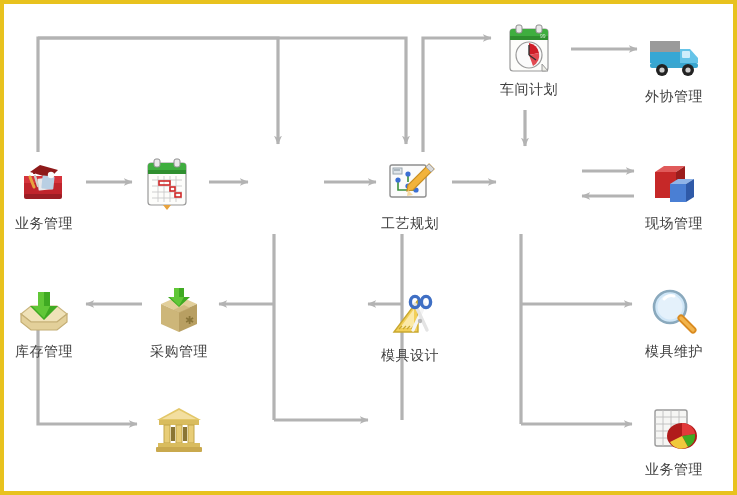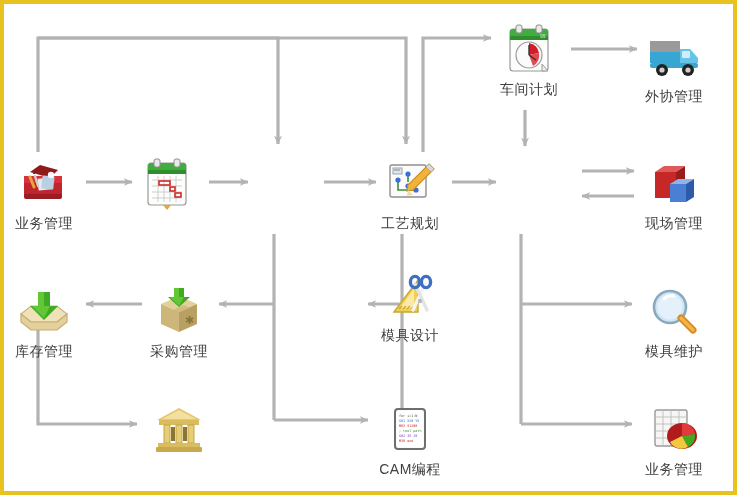--- a/index.html
+++ b/index.html
@@ -224,21 +224,21 @@
         <path d="M46 20v20l-18 8V28z" fill="#b89f62"></path>
         <path d="M33 21l6 3-11 5-6-3z" fill="#cbb276" opacity="0.7"></path>
         <text x="34" y="40" font-size="11" fill="#8a7539" font-family="sans-serif">✱</text>
         <path d="M23 4h10v9h6l-11 10L17 13h6z" fill="#3faa22"></path>
         <path d="M23 4h5v9h5l-5 9-9-9h4z" fill="#6ed03f" opacity="0.75"></path>
       </svg>
     </span>
     <div class="label">采购管理</div>
   </div>
 
-  <div class="node" style="left:406px;top:264px;">
+  <div class="node" style="left:406px;top:284px;">
     <span class="icon">
       <svg viewBox="0 0 56 56" width="56" height="56">
         <path d="M12 44L36 12v32z" fill="#f2cf58" stroke="#c9a82f" stroke-width="1.4"></path>
         <path d="M18 40L32 21v19z" fill="#fbe9a8"></path>
         <g stroke="#c9a82f" stroke-width="1.2">
           <line x1="17" y1="41" x2="20" y2="38"></line>
             <line x1="21" y1="41" x2="24" y2="38"></line>
           <line x1="25" y1="41" x2="28" y2="38"></line>
             <line x1="29" y1="41" x2="32" y2="38"></line>
         </g>
@@ -281,37 +281,20 @@
         <g fill="#8a7534">
           <rect x="20" y="25" width="4" height="14"></rect>
           <rect x="32" y="25" width="4" height="14"></rect>
         </g>
         <rect x="7" y="41" width="42" height="6" fill="#d9bc5e"></rect>
         <rect x="5" y="45" width="46" height="5" rx="1" fill="#c9a94e"></rect>
       </svg>
     </span>
   </div>
 
-  <div class="node" style="left:406px;top:398px;">
-    <span class="icon">
-      <svg viewBox="0 0 56 56" width="56" height="56">
-        <rect x="13" y="7" width="30" height="40" rx="3" fill="#fbfbfb" stroke="#6e6e6e" stroke-width="2"></rect>
-        <rect x="15" y="9" width="26" height="36" rx="2" fill="#ffffff"></rect>
-        <g font-family="monospace" font-size="3.4">
-          <text x="17" y="15" fill="#555">for i=1:N</text>
-          <text x="17" y="20" fill="#2f6fd6">G01 X20 Y5</text>
-          <text x="17" y="25" fill="#c62828">M03 S1200</text>
-          <text x="17" y="30" fill="#2f8f2f">; tool path</text>
-          <text x="17" y="35" fill="#7a3fc4">G02 I5 J0</text>
-          <text x="17" y="40" fill="#c62828">M30 end</text>
-        </g>
-      </svg>
-    </span>
-    <div class="label">CAM编程</div>
-  </div>
 
   <div class="node" style="left:670px;top:398px;">
     <span class="icon">
       <svg viewBox="0 0 56 56" width="56" height="56">
         <rect x="9" y="8" width="32" height="36" rx="2" fill="#f6f6f4" stroke="#9a9a9a" stroke-width="1.4"></rect>
         <g stroke="#bdbdbd" stroke-width="0.9">
           <line x1="9" y1="15" x2="41" y2="15"></line>
             <line x1="9" y1="22" x2="41" y2="22"></line>
           <line x1="9" y1="29" x2="41" y2="29"></line>
             <line x1="9" y1="36" x2="41" y2="36"></line>

